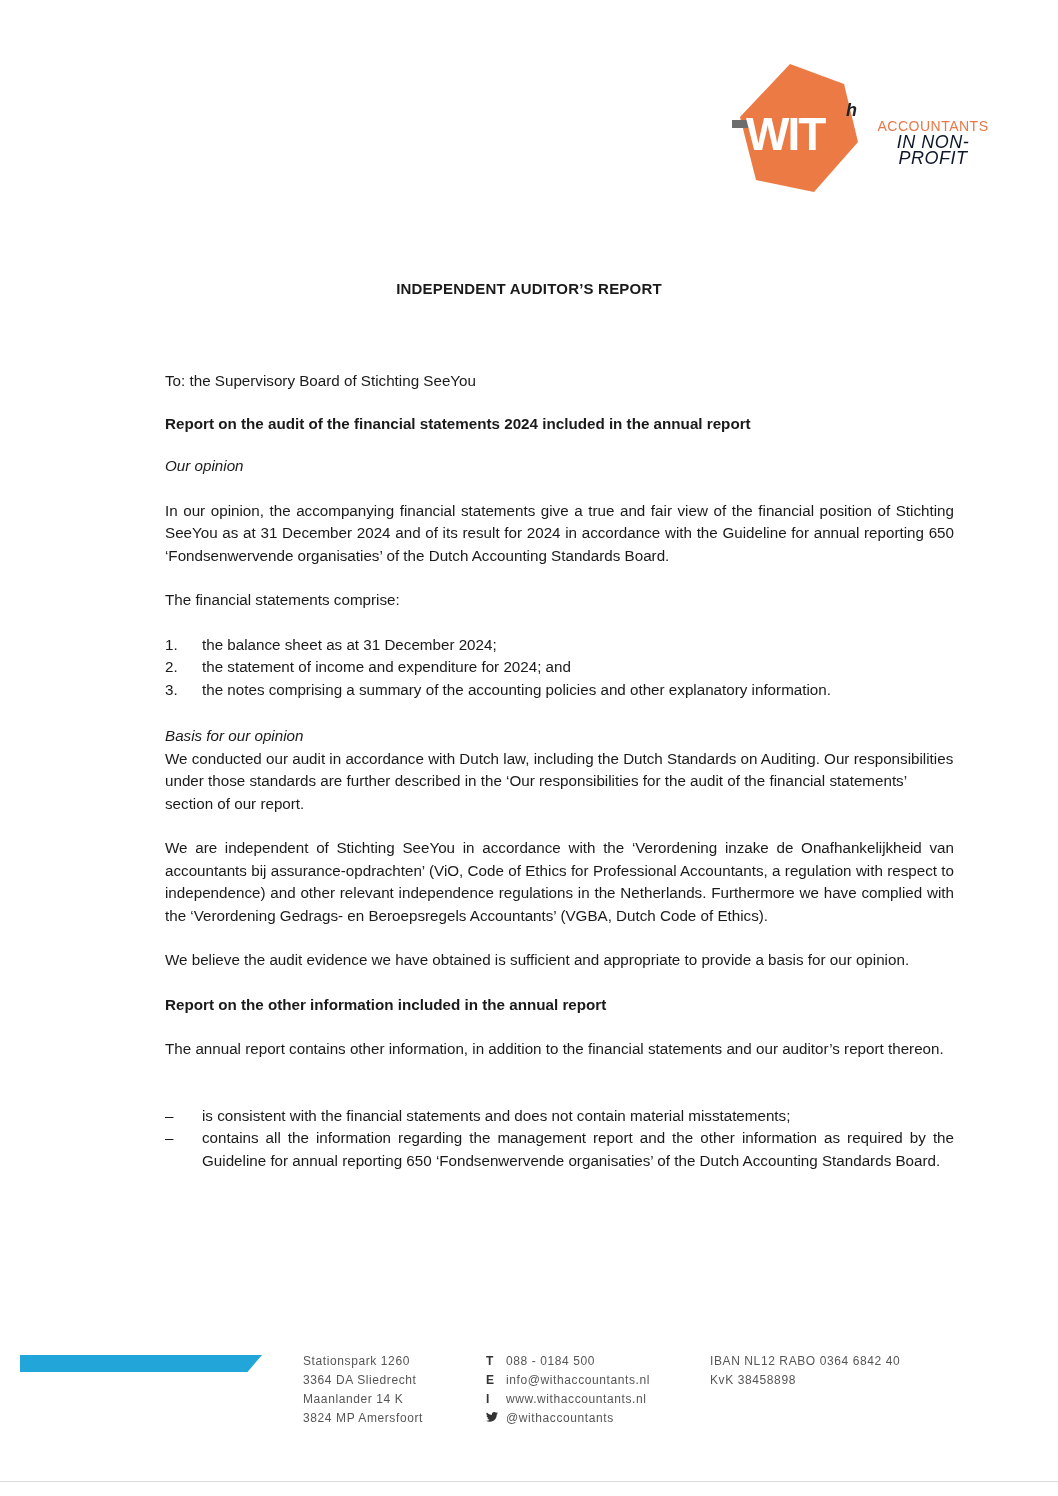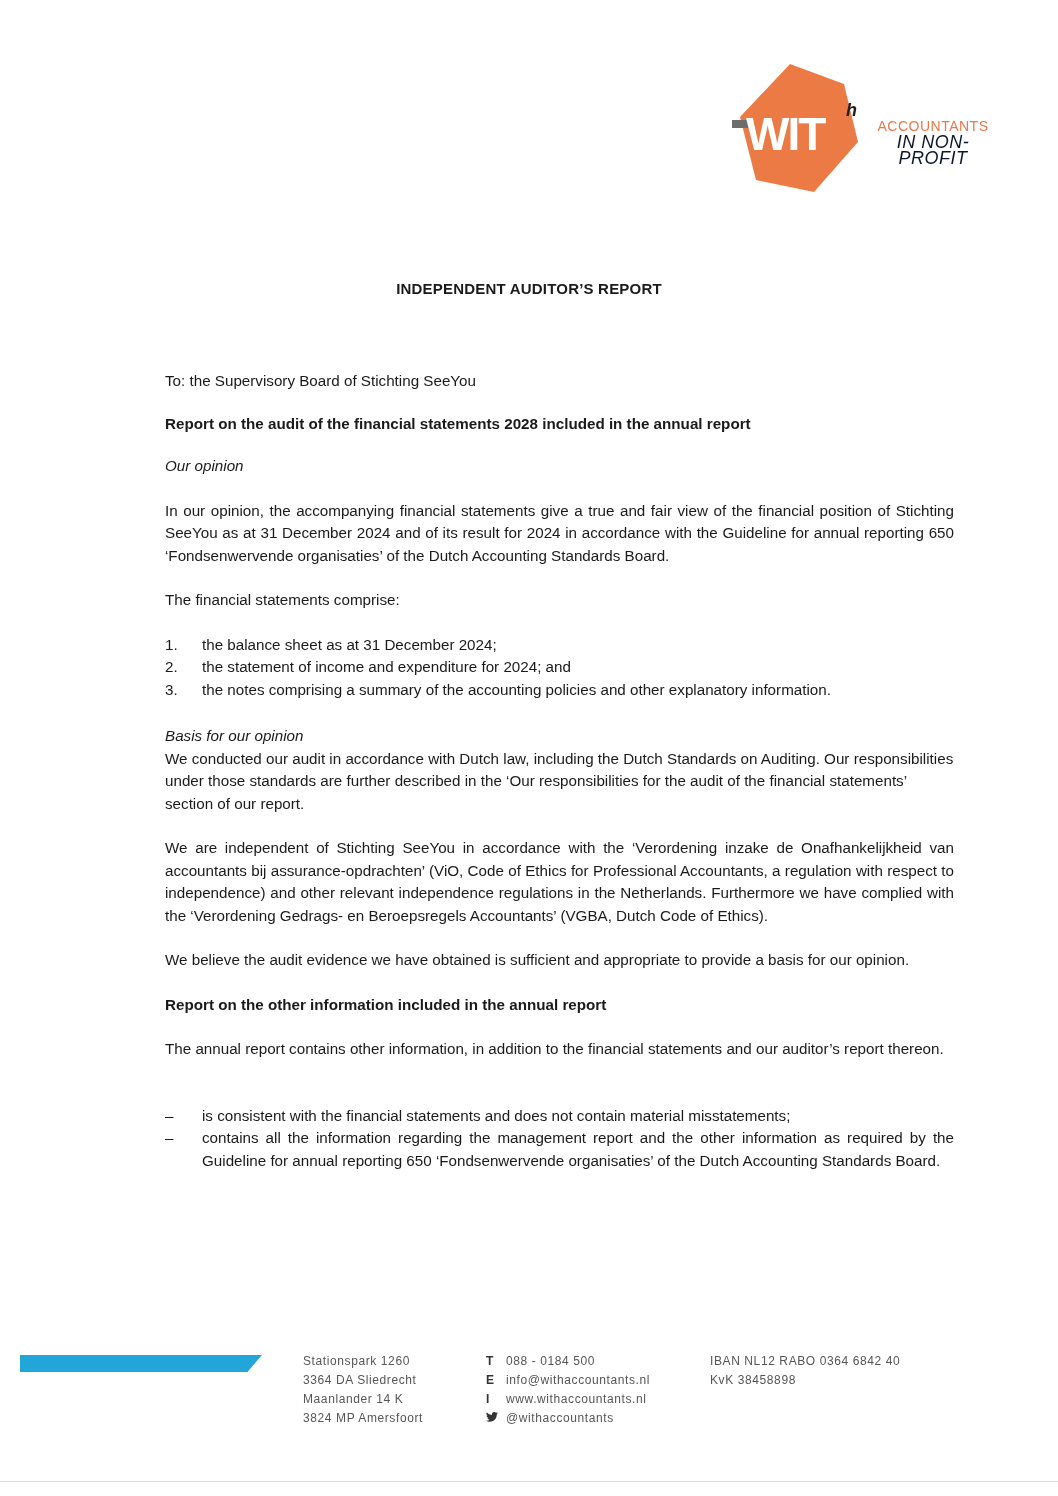--- a/index.html
+++ b/index.html
@@ -59,21 +59,21 @@
     <div class="logo-line1">ACCOUNTANTS</div>
     <div class="logo-line2">IN NON-PROFIT</div>
   </div>
 </div>
 
 <div class="title">INDEPENDENT AUDITOR’S REPORT</div>
 
 <div class="body">
   <p>To: the Supervisory Board of Stichting SeeYou</p>
   <p style="height:20px"></p>
-  <p class="heading">Report on the audit of the financial statements 2028 included in the annual report</p>
+  <p class="heading">Report on the audit of the financial statements 2024 included in the annual report</p>
   <p style="height:20px"></p>
 
   <p class="subheading">Our opinion</p>
   <p style="height:22px"></p>
   <p class="justify">In our opinion, the accompanying financial statements give a true and fair view of the financial position of Stichting SeeYou as at 31 December 2024 and of its result for 2024 in accordance with the Guideline for annual reporting 650 ‘Fondsenwervende organisaties’ of the Dutch Accounting Standards Board.</p>
   <p style="height:22px"></p>
   <p>The financial statements comprise:</p>
   <p style="height:22px"></p>
   <ol class="list">
     <li><span class="marker">1.</span><span>the balance sheet as at 31 December 2024;</span></li>

